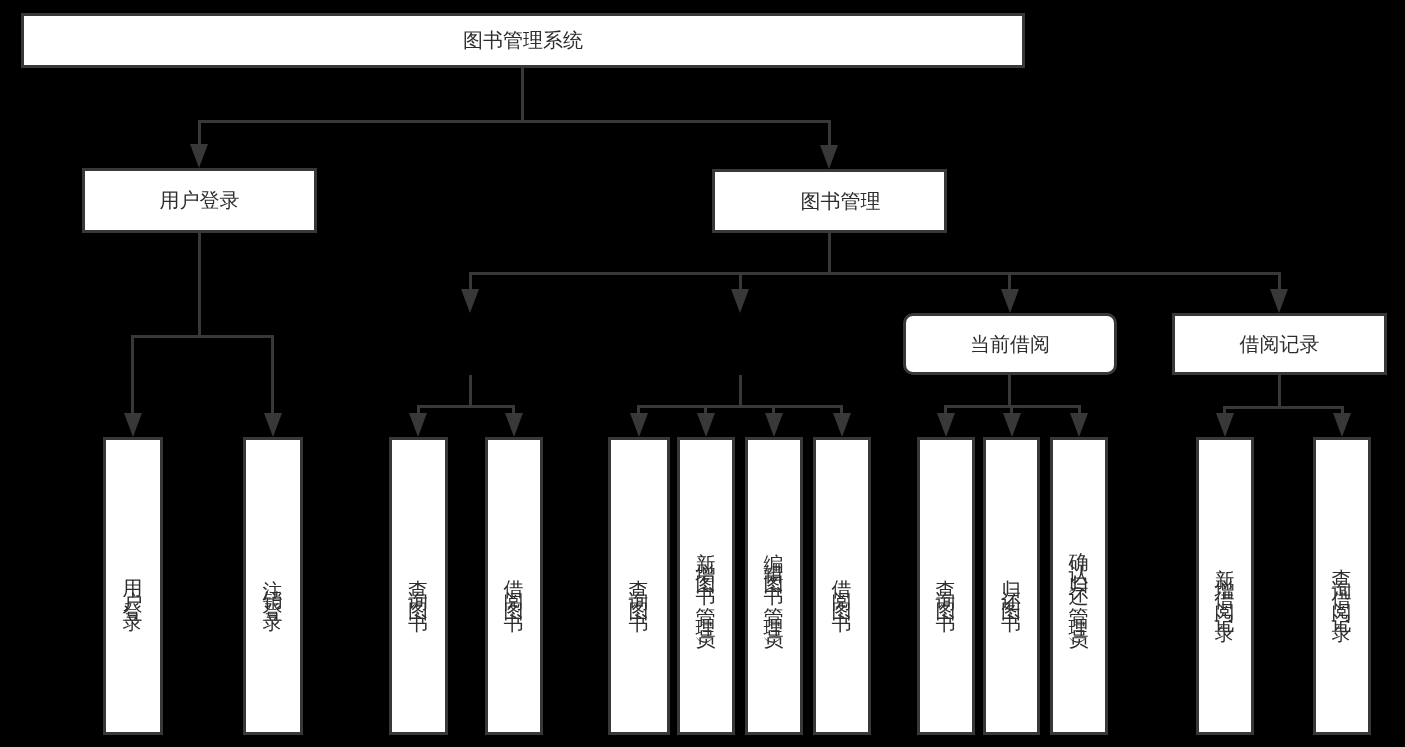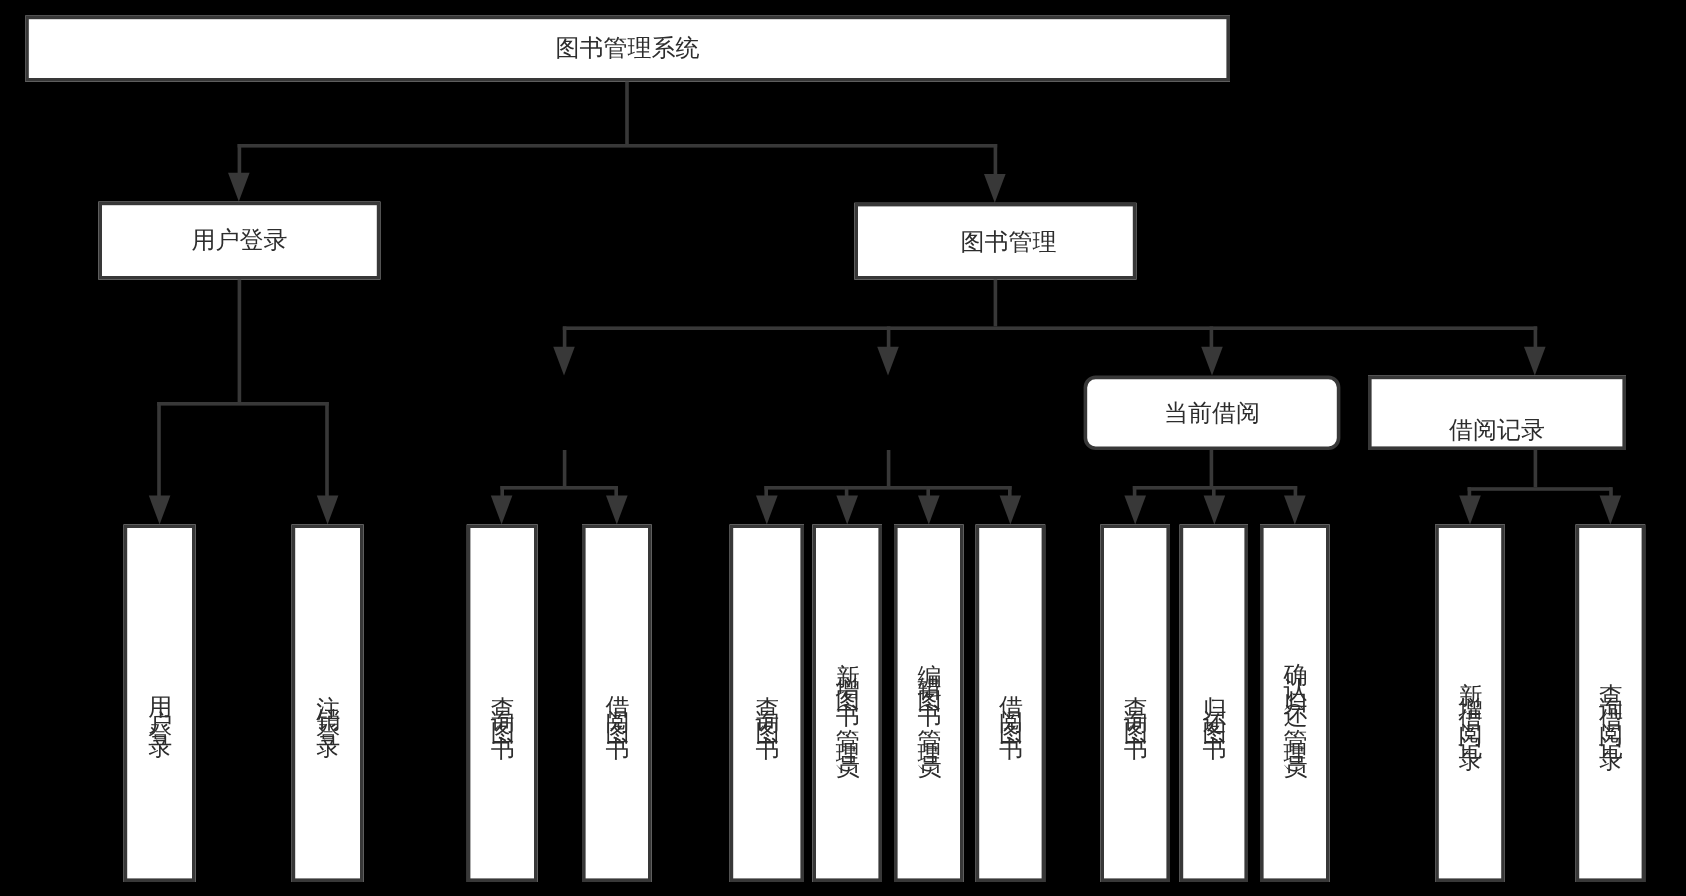--- a/index.html
+++ b/index.html
@@ -93,21 +93,21 @@
   <div class="vline" style="left:739px;top:272px;height:20px;"></div>
   <div class="arr" style="left:731px;top:289px;"></div>
   <div class="vline" style="left:1008px;top:272px;height:20px;"></div>
   <div class="arr" style="left:1001px;top:289px;"></div>
   <div class="vline" style="left:1278px;top:272px;height:20px;"></div>
   <div class="arr" style="left:1270px;top:289px;"></div>
 
   <div class="node" style="left:903px;top:313px;width:214px;height:62px;border-radius:10px;">
     <span class="lbl">当前借阅</span>
   </div>
-  <div class="node" style="left:1140px;top:313px;width:215px;height:62px;align-items:flex-end;">
+  <div class="node" style="left:1172px;top:313px;width:215px;height:62px;">
     <span class="lbl">借阅记录</span>
   </div>
 
   <div class="vline" style="left:469px;top:375px;height:30px;"></div>
   <div class="hline" style="left:417px;top:405px;width:98px;"></div>
   <div class="vline" style="left:417px;top:405px;height:12px;"></div>
   <div class="arr" style="left:409px;top:413px;"></div>
   <div class="vline" style="left:512px;top:405px;height:12px;"></div>
   <div class="arr" style="left:505px;top:413px;"></div>
 

